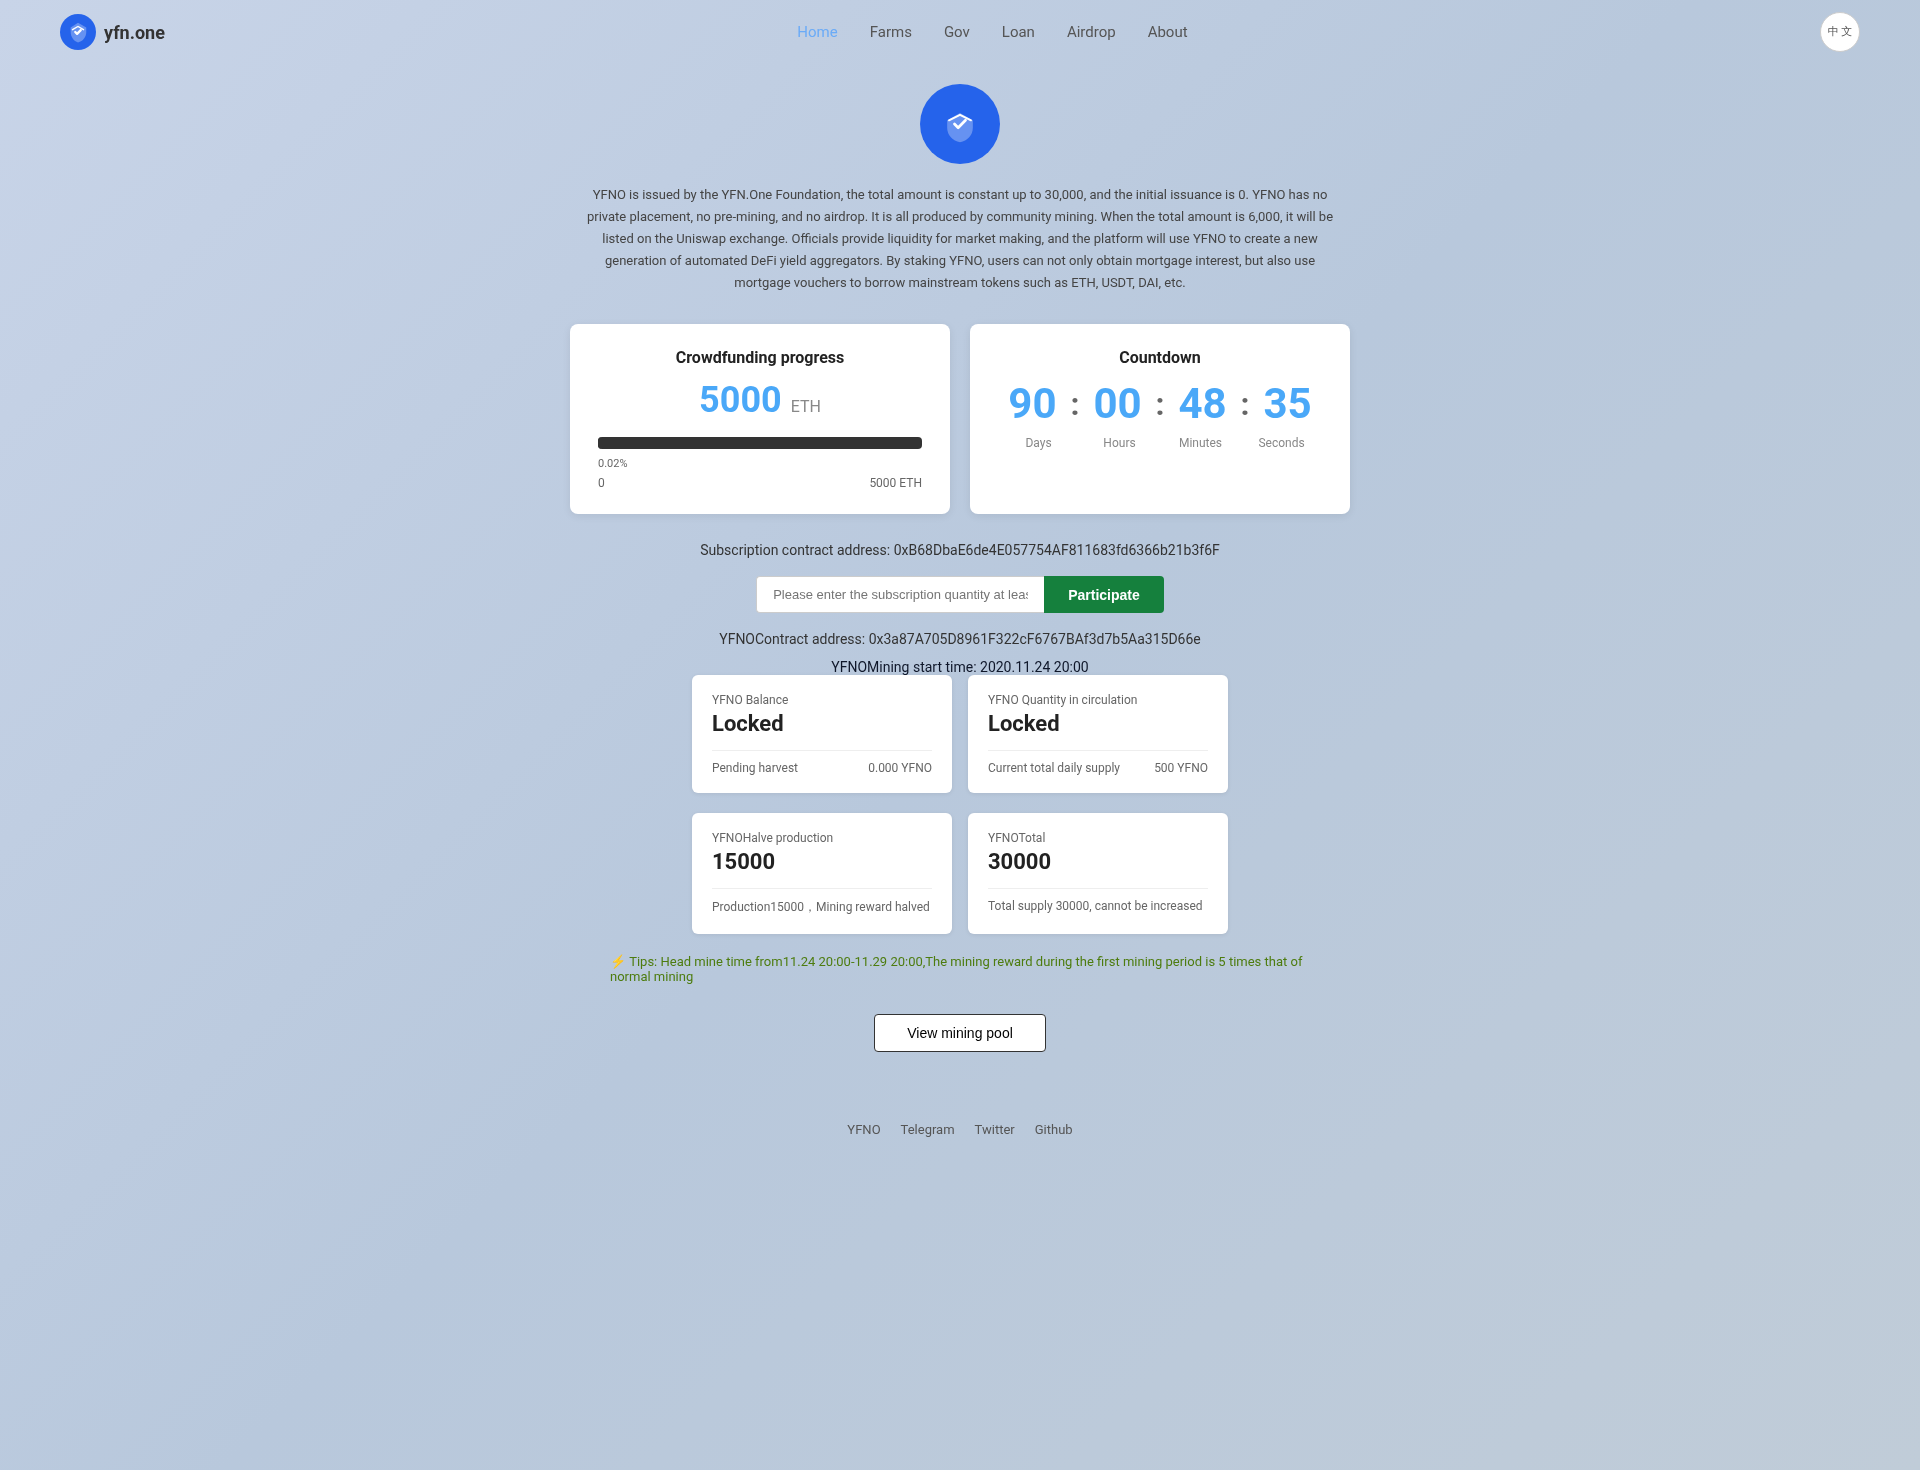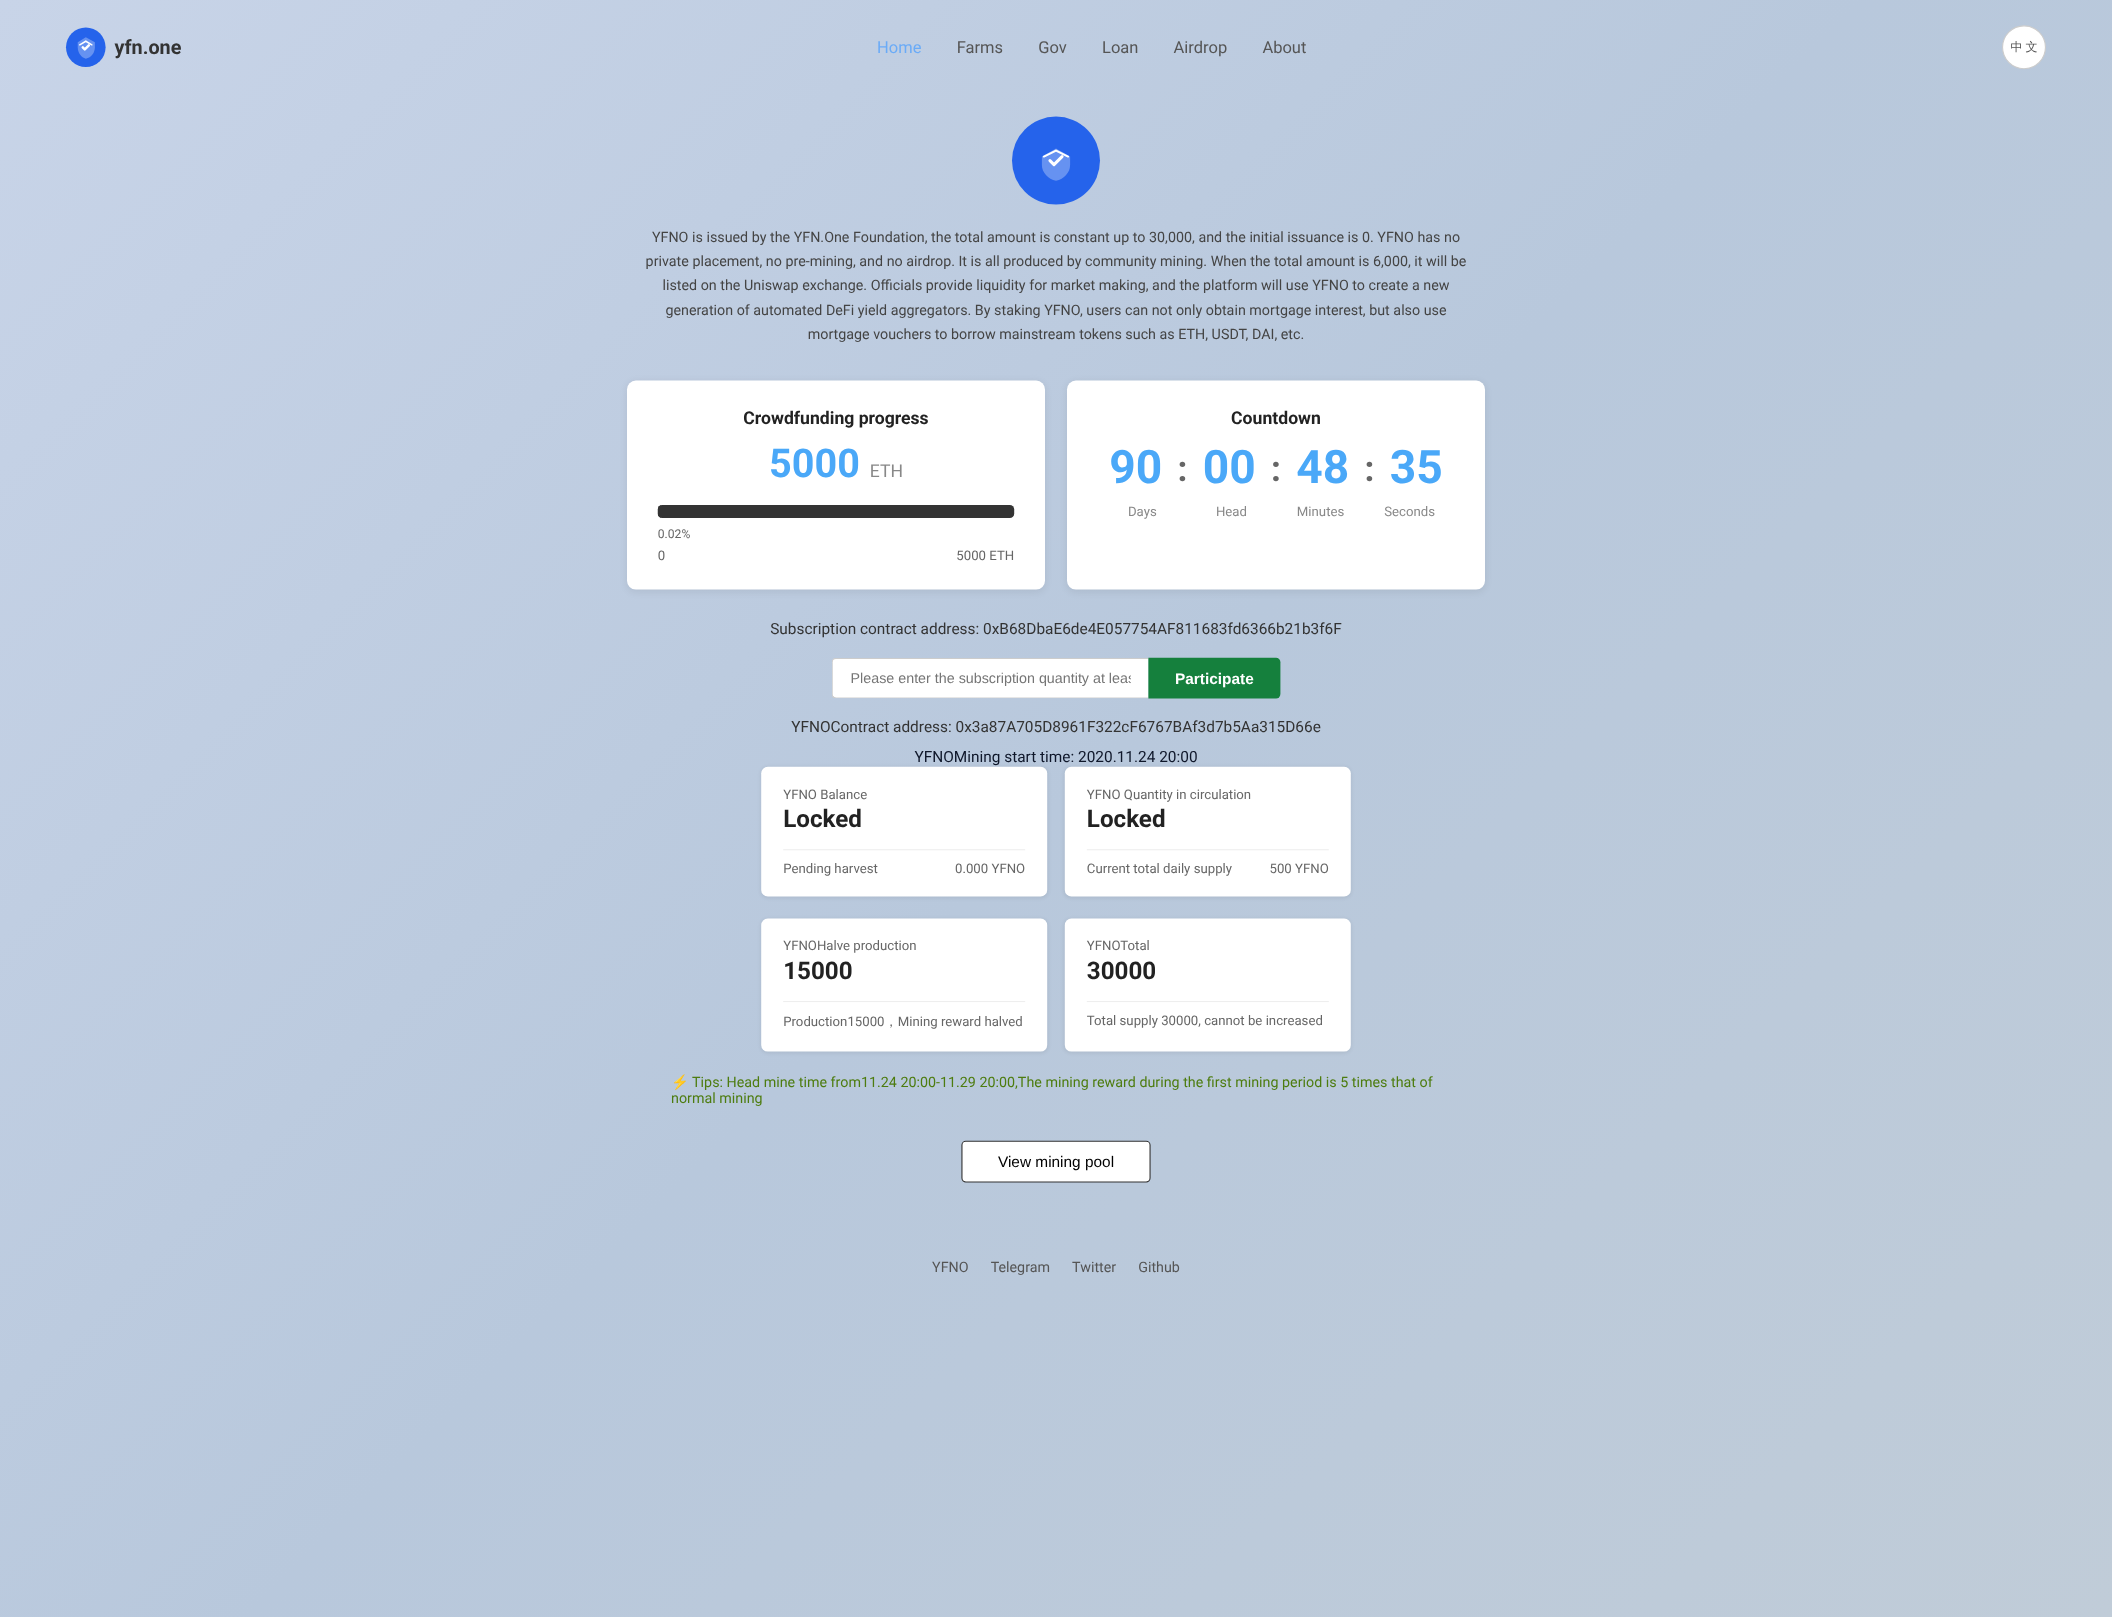--- a/index.html
+++ b/index.html
@@ -6,21 +6,21 @@
     body {
       font-family: -apple-system, BlinkMacSystemFont, 'Segoe UI', Roboto, sans-serif;
       background: linear-gradient(135deg, #c8d4e8 0%, #b8c8dc 50%, #c0ccd8 100%);
       min-height: 100vh;
       color: #333;
     }
     nav {
       display: flex;
       align-items: center;
       justify-content: space-between;
-      padding: 23px 60px;
+      padding: 12px 60px;
       background: transparent;
     }
     .nav-logo {
       display: flex;
       align-items: center;
       gap: 8px;
       font-weight: bold;
       font-size: 18px;
       color: #333;
     }
@@ -343,21 +343,21 @@
         <div class="countdown-num">90</div>
         <div class="countdown-sep">:</div>
         <div class="countdown-num">00</div>
         <div class="countdown-sep">:</div>
         <div class="countdown-num">48</div>
         <div class="countdown-sep">:</div>
         <div class="countdown-num">35</div>
       </div>
       <div class="countdown-labels">
         <span class="countdown-label">Days</span>
-        <span class="countdown-label">Head</span>
+        <span class="countdown-label">Hours</span>
         <span class="countdown-label">Minutes</span>
         <span class="countdown-label">Seconds</span>
       </div>
     </div>
   </div>
 
   <div class="contract-address">
     <span>Subscription contract address:</span>
     <span>0xB68DbaE6de4E057754AF811683fd6366b21b3f6F</span>
   </div>

